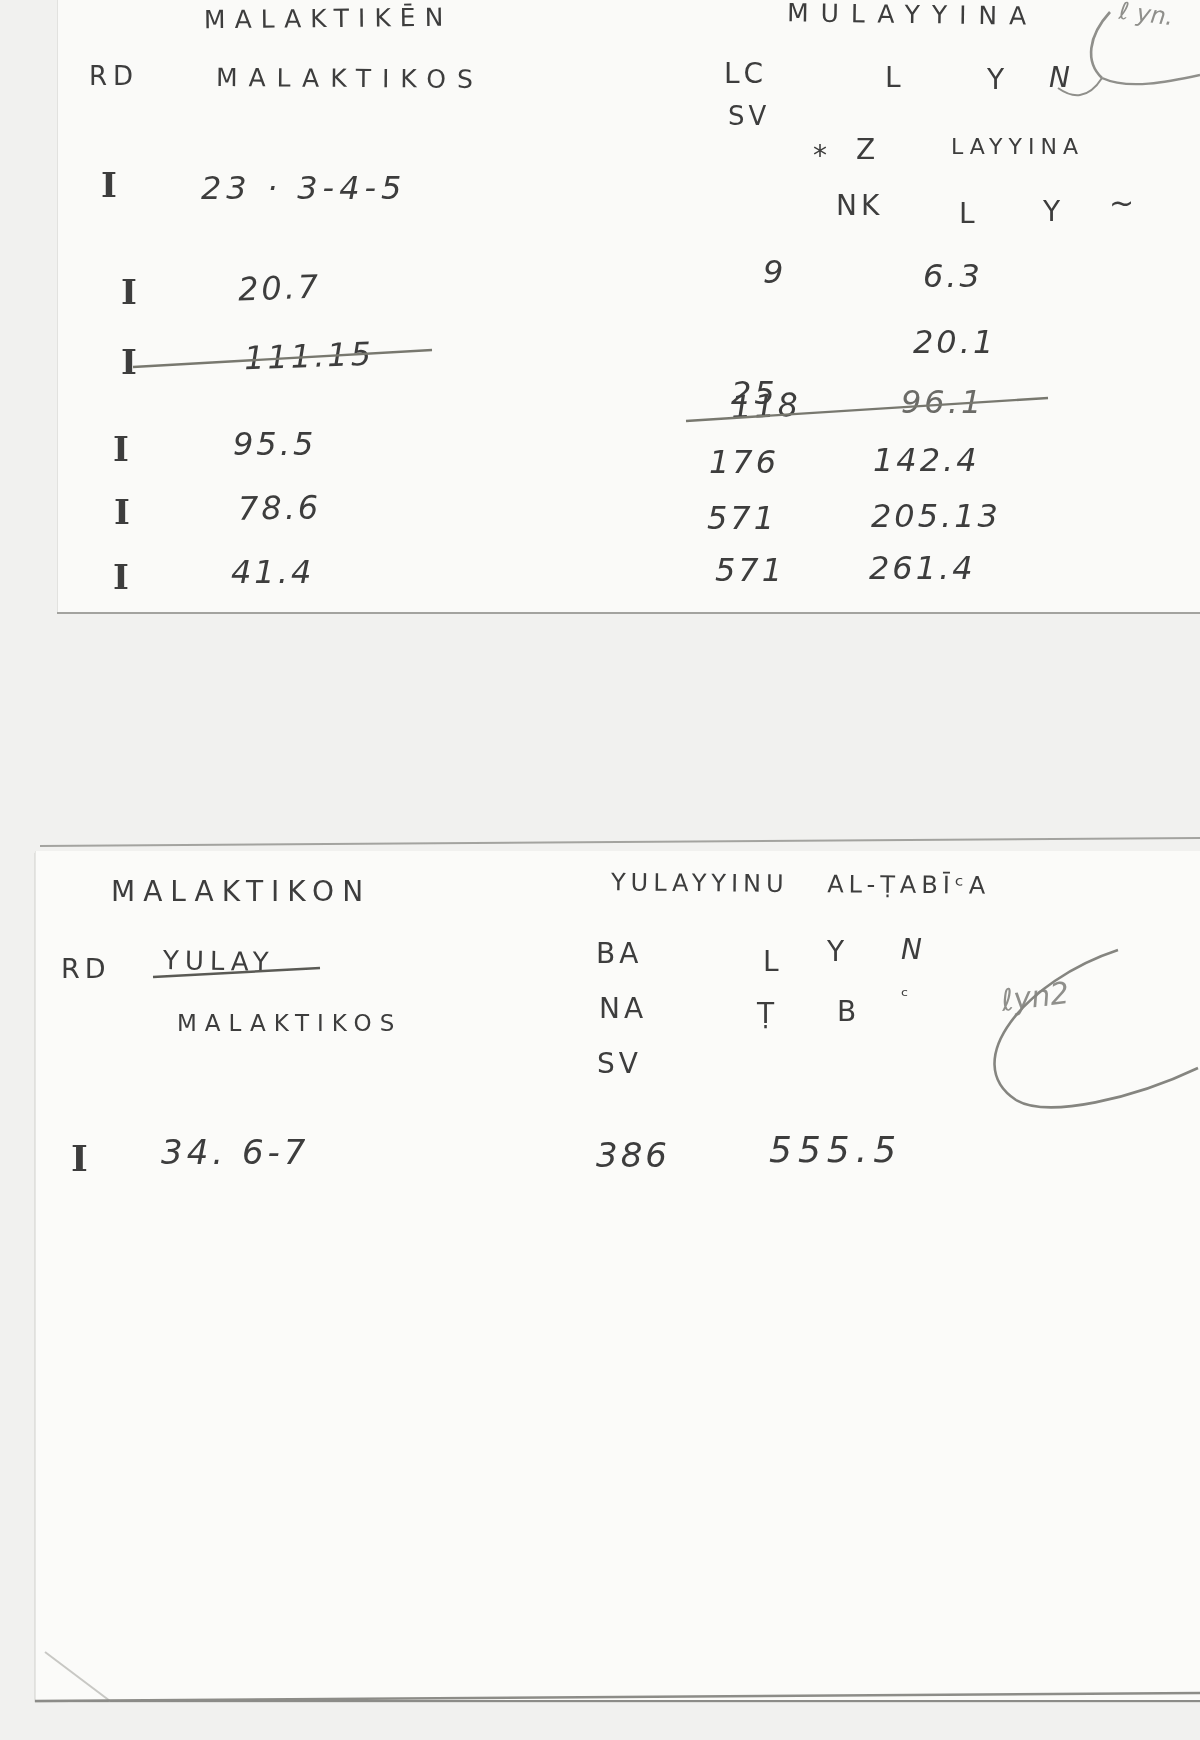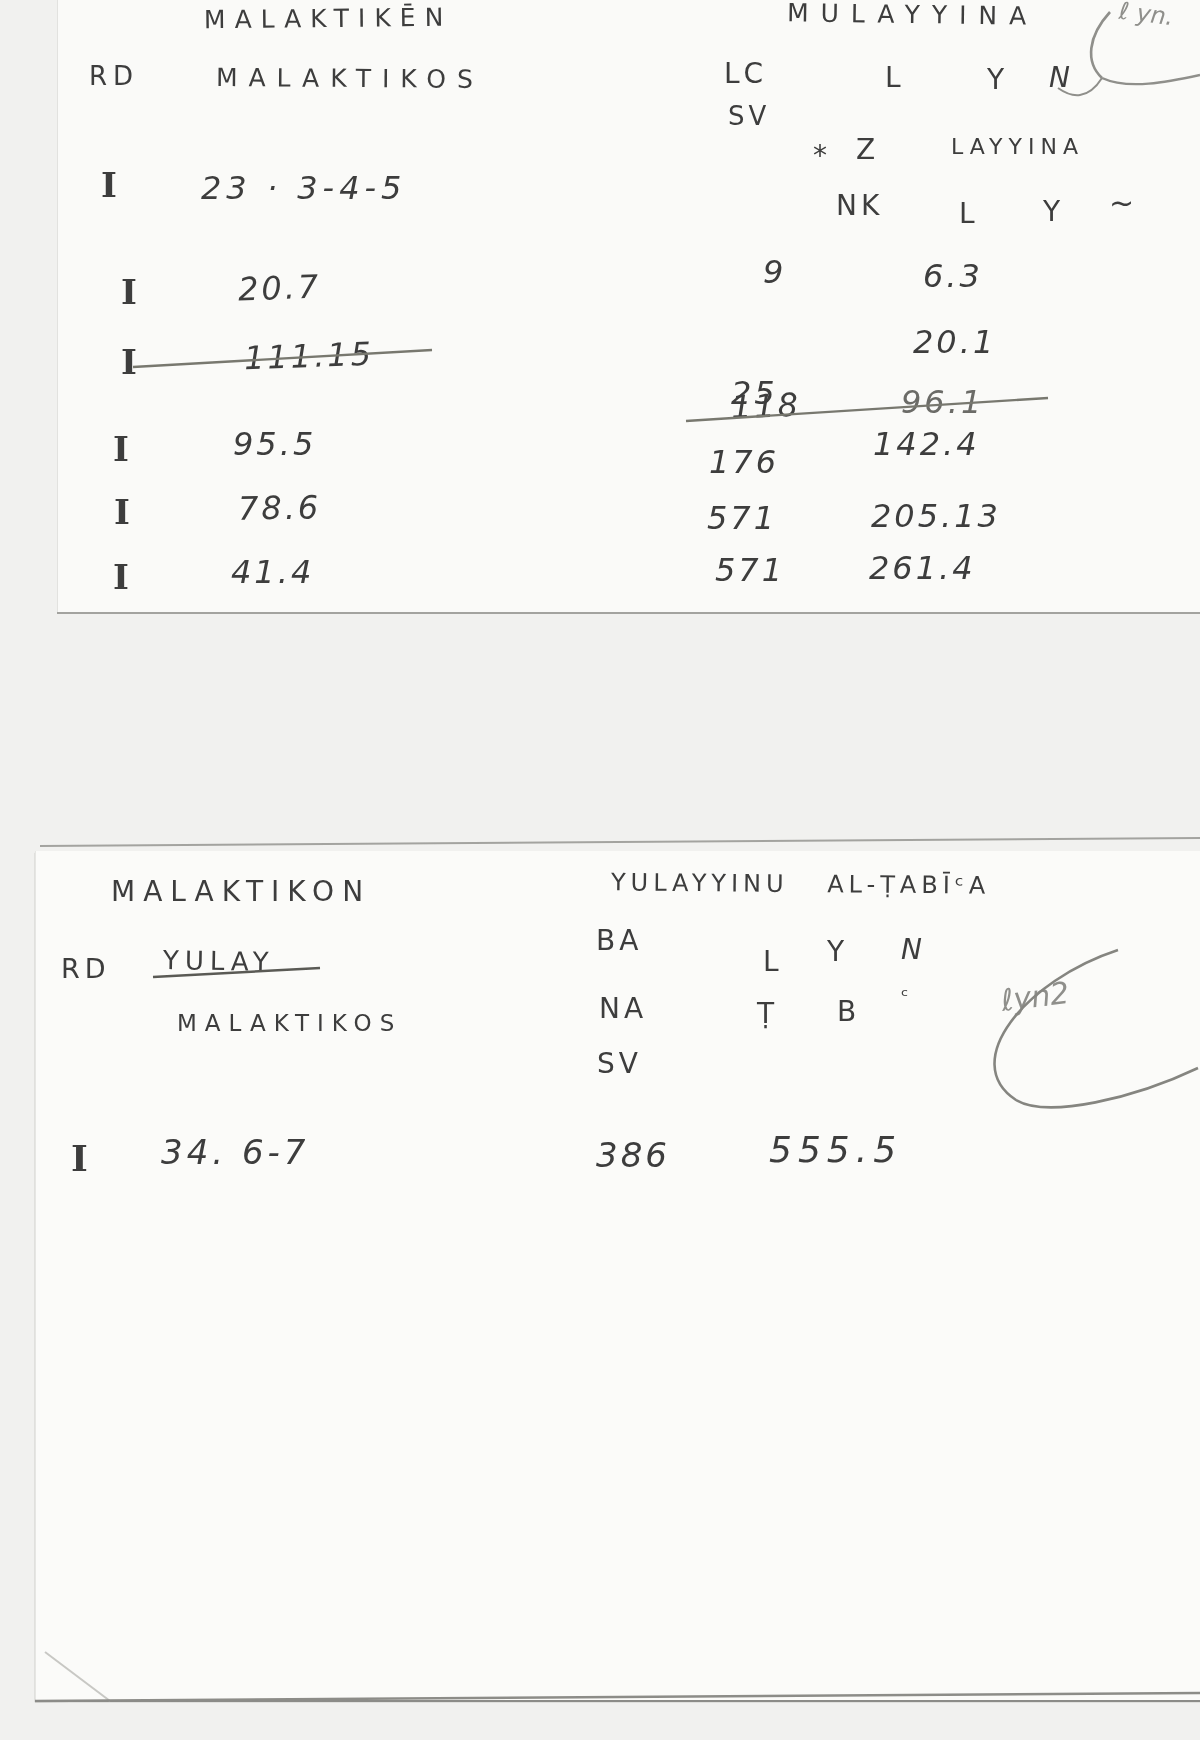--- a/index.html
+++ b/index.html
@@ -72,42 +72,42 @@
     <div class="hw num" style="left:705px;top:256px;">9</div>
     <div class="hw num" style="left:865px;top:260px;">6.3</div>
 
     <div class="hw num" style="left:673px;top:330px;margin-top:47px;">25</div>
     <div class="hw num" style="left:855px;top:326px;">20.1</div>
 
     <div class="hw num" style="left:673px;top:390px;transform:rotate(-2deg);">118</div>
     <div class="hw num" style="left:843px;top:386px;color:#6b6b67;">96.1</div>
 
     <div class="hw num" style="left:651px;top:446px;">176</div>
-    <div class="hw num" style="left:815px;top:428px;">142.4</div>
+    <div class="hw num" style="left:815px;top:444px;">142.4</div>
 
     <div class="hw num" style="left:649px;top:502px;">571</div>
     <div class="hw num" style="left:813px;top:500px;">205.13</div>
 
     <div class="hw num" style="left:657px;top:554px;">571</div>
     <div class="hw num" style="left:811px;top:552px;">261.4</div>
   </div>
 
   <div id="bottom-card" class="card">
 
     <div class="hw caps" style="left:75px;top:27px;font-size:28px;letter-spacing:8px;">MALAKTIKON</div>
 
     <div class="hw" style="left:575px;top:21px;font-size:24px;letter-spacing:5px;word-spacing:26px;transform:rotate(0.5deg);">YULAYYINU AL-ṬABĪᶜA</div>
 
     <div class="hw" style="left:25px;top:104px;font-size:27px;letter-spacing:5px;">RD</div>
 
     <div class="hw" style="left:127px;top:97px;font-size:26px;letter-spacing:6px;transform:rotate(1deg);">YULAY</div>
 
     <div class="hw caps" style="left:141px;top:161px;font-size:23px;letter-spacing:8px;">MALAKTIKOS</div>
 
-    <div class="hw sig" style="left:560px;top:76px;">BA</div>
+    <div class="hw sig" style="left:560px;top:89px;">BA</div>
     <div class="hw sig" style="left:727px;top:97px;">L</div>
     <div class="hw sig" style="left:791px;top:87px;">Y</div>
     <div class="hw sig" style="left:865px;top:85px;font-style:italic;">N</div>
 
     <div class="hw sig" style="left:563px;top:144px;">NA</div>
     <div class="hw sig" style="left:721px;top:149px;">Ṭ</div>
     <div class="hw sig" style="left:801px;top:147px;">B</div>
     <div class="hw sig" style="left:865px;top:135px;font-size:20px;">ᶜ</div>
 
     <div class="hw sig" style="left:561px;top:199px;font-size:28px;">SV</div>

